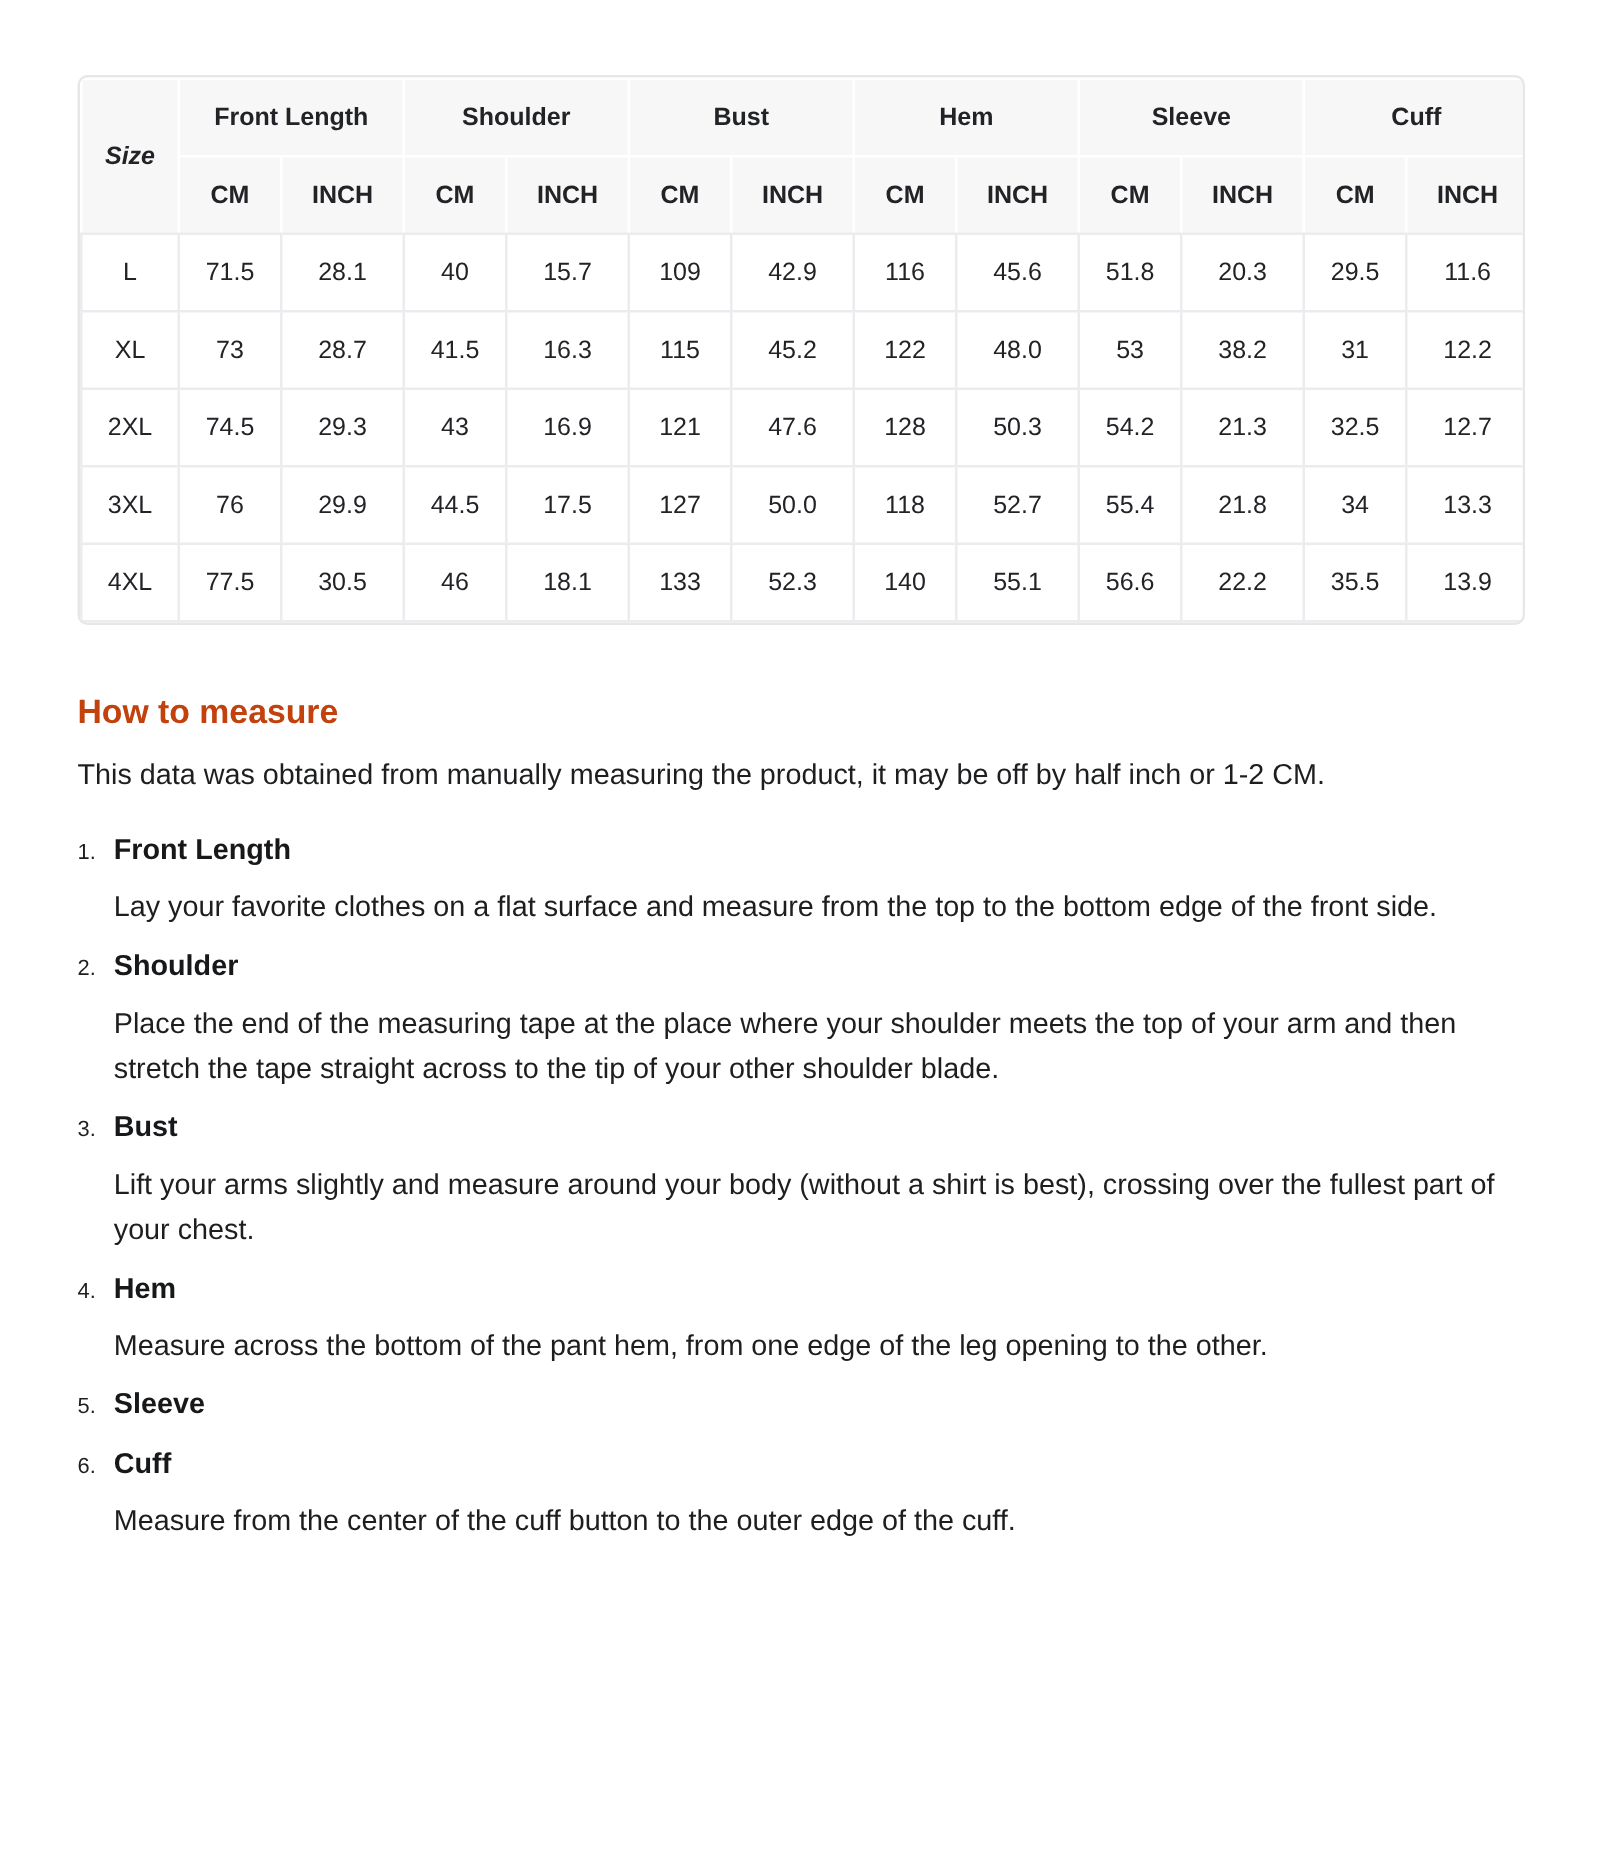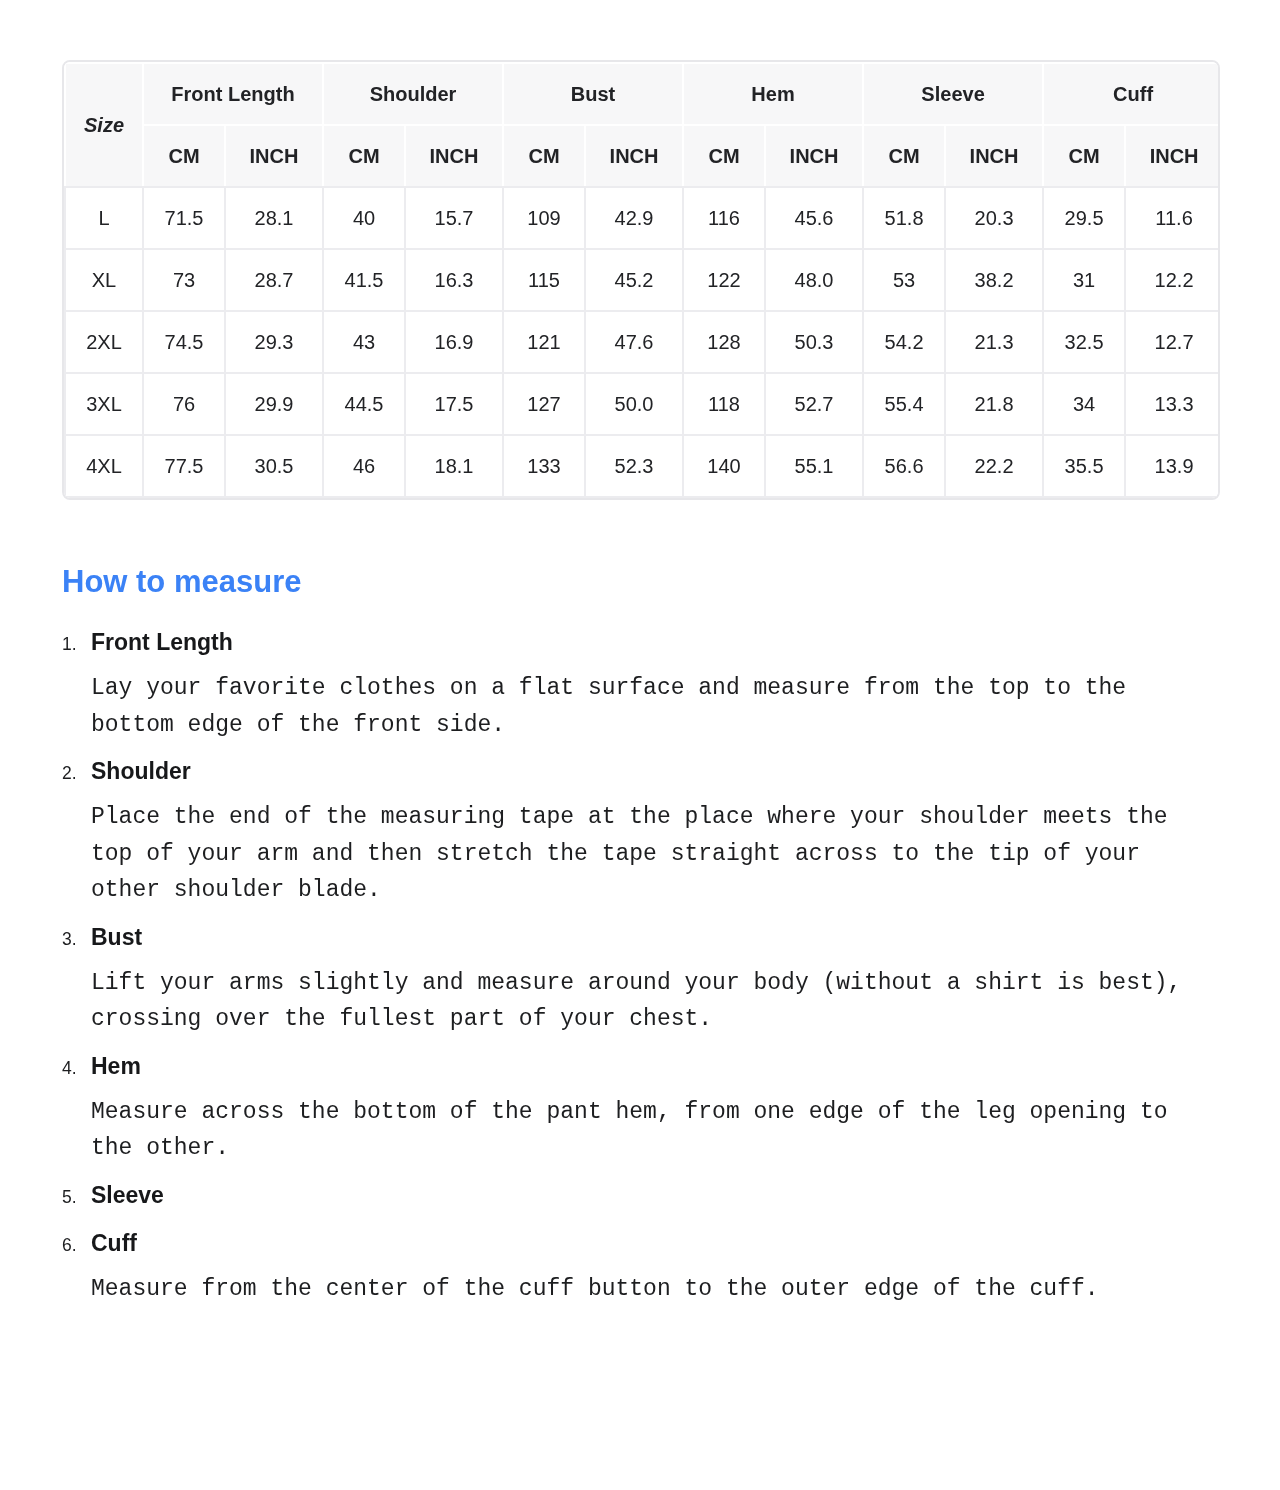--- a/index.html
+++ b/index.html
@@ -49,25 +49,25 @@
   table.size-chart thead tr.units th { border-bottom: 2px solid #ececef; text-align: center; }
   table.size-chart thead th.size-head { border-bottom: 2px solid #ececef; font-style: italic; }
   table.size-chart tbody td {
     background: #ffffff;
     border: 2px solid #ececef;
     font-weight: normal;
   }
 
   
   h2.howto {
-    margin: 64px 0 14px 0;
-    font-size: 31px;
+    margin: 51px 0 14px 0;
+    font-size: 27px;
     line-height: 36px;
     font-weight: bold;
-    color: #3b82f6;
+    color: #c2410c;
   }
   p.intro {
     margin: 0;
     font-size: 23px;
     line-height: 36px;
     color: #1d1e20;
   }
   .measure-list { margin-top: 24px; }
   .measure-item { margin-top: 10px; }
   .measure-term {
@@ -85,21 +85,20 @@
     font-size: 23px;
     font-weight: bold;
     color: #17181a;
   }
   .measure-desc {
     margin: 8px 0 0 29px;
     font-size: 23px;
     line-height: 36.5px;
     color: #1d1e20;
     max-width: 1129px;
-    font-family: Liberation Mono, monospace;
   }
 </style>
 </head>
 <body>
 
 <div class="page">
 
   <div class="table-wrap">
     <table class="size-chart">
       <colgroup>
@@ -220,20 +219,21 @@
             <td>22.2</td>
             <td>35.5</td>
             <td>13.9</td>
           </tr>
         </tbody>
     </table>
   </div>
 
   <h2 class="howto">How to measure</h2>
 
+  <p class="intro">This data was obtained from manually measuring the product, it may be off by half inch or 1-2 CM.</p>
 
   <div class="measure-list">
 
   <div class="measure-item">
         <div class="measure-term">
           <span class="measure-num">1.</span>
           <span class="measure-label">Front Length</span>
         </div>
         <div class="measure-desc">Lay your favorite clothes on a flat surface and measure from the top to the bottom edge of the front side.</div>
       </div>

